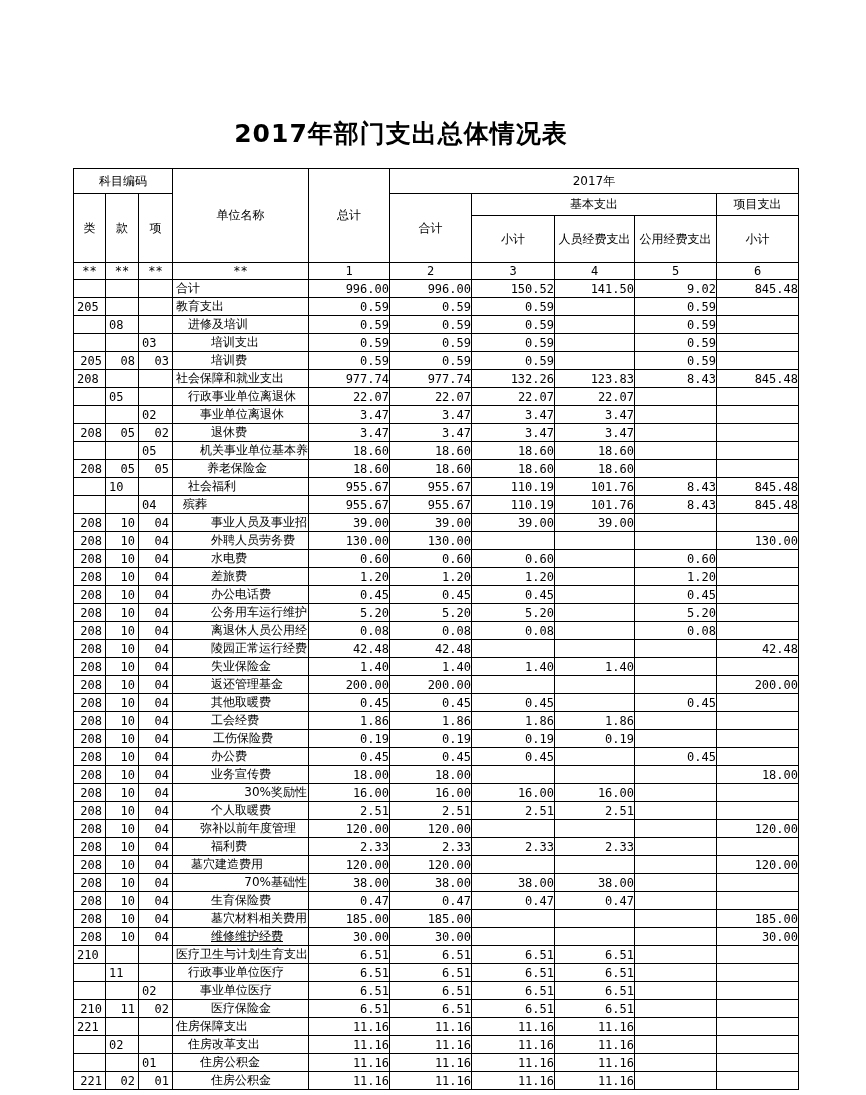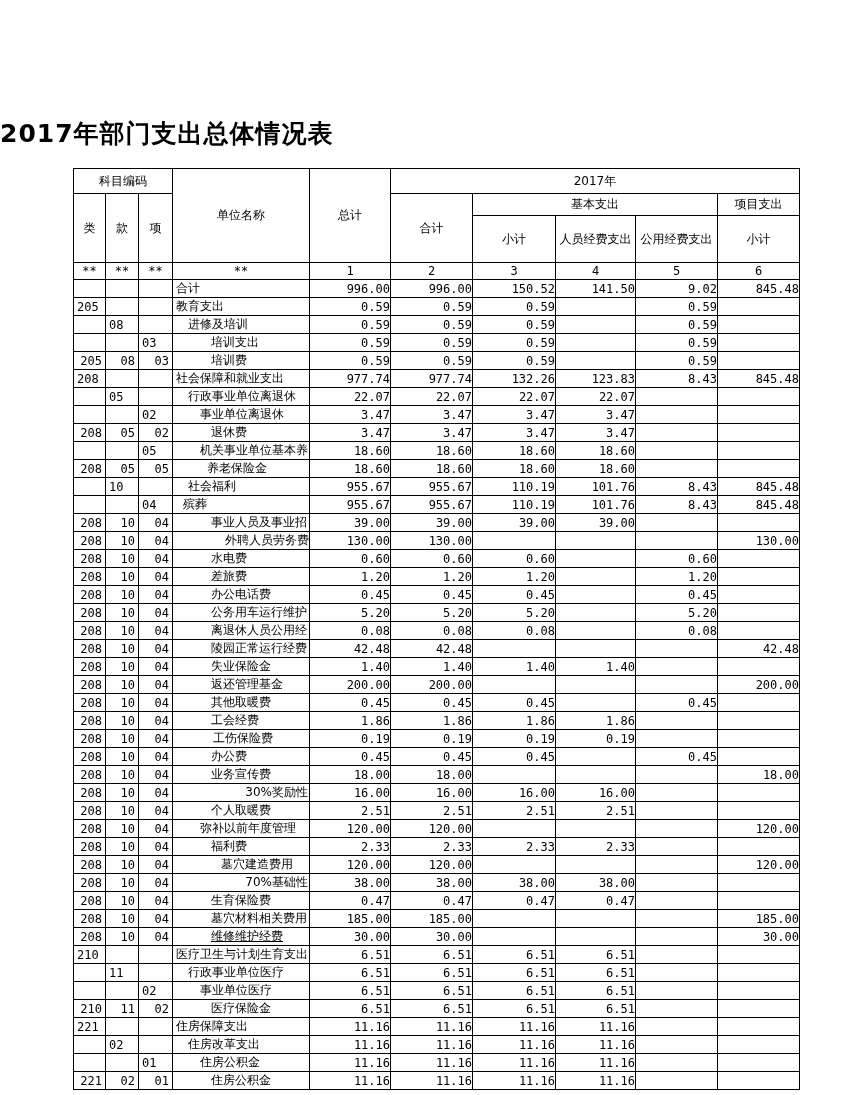--- a/index.html
+++ b/index.html
@@ -2,21 +2,21 @@
 <html><head>
 <meta charset="utf-8">
 <style>
   html,body{margin:0;padding:0;}
   body{
     width:866px;height:1095px;background:#ffffff;position:relative;
     font-family:"DejaVu Sans","Liberation Sans",sans-serif;color:#000;
   }
   .page-title{
     position:absolute;top:112px;left:0;width:802px;height:44px;
-    font-size:25px;font-weight:bold;letter-spacing:1px;
+    text-align:center;font-size:25px;font-weight:bold;letter-spacing:1px;
     line-height:44px;margin:0;
   }
   table.report{
     position:absolute;left:73px;top:168px;
     border-collapse:collapse;table-layout:fixed;
     font-size:12px;
   }
   table.report th, table.report td{
     border:1px solid #000;
     padding:0;margin:0;overflow:hidden;white-space:nowrap;
@@ -257,21 +257,21 @@
         <td class="num">39.00</td>
         <td class="num">39.00</td>
         <td class="num">39.00</td>
         <td class="num"></td>
         <td class="num"></td>
       </tr>
       <tr>
         <td class="code r">208</td>
         <td class="code r">10</td>
         <td class="code r">04</td>
-        <td class="name" style="padding-left: 52px; font-family: Liberation Serif, serif;">外聘人员劳务费</td>
+        <td class="name" style="padding-left: 38px; font-family: Liberation Serif, serif;">外聘人员劳务费</td>
         <td class="num">130.00</td>
         <td class="num">130.00</td>
         <td class="num"></td>
         <td class="num"></td>
         <td class="num"></td>
         <td class="num">130.00</td>
       </tr>
       <tr>
         <td class="code r">208</td>
         <td class="code r">10</td>
@@ -473,21 +473,21 @@
         <td class="num">2.33</td>
         <td class="num">2.33</td>
         <td class="num">2.33</td>
         <td class="num"></td>
         <td class="num"></td>
       </tr>
       <tr>
         <td class="code r">208</td>
         <td class="code r">10</td>
         <td class="code r">04</td>
-        <td class="name" style="padding-left: 48px; margin-left: 8px;">墓穴建造费用</td>
+        <td class="name" style="padding-left: 18px; margin-left: 8px;">墓穴建造费用</td>
         <td class="num">120.00</td>
         <td class="num">120.00</td>
         <td class="num"></td>
         <td class="num"></td>
         <td class="num"></td>
         <td class="num">120.00</td>
       </tr>
       <tr>
         <td class="code r">208</td>
         <td class="code r">10</td>

